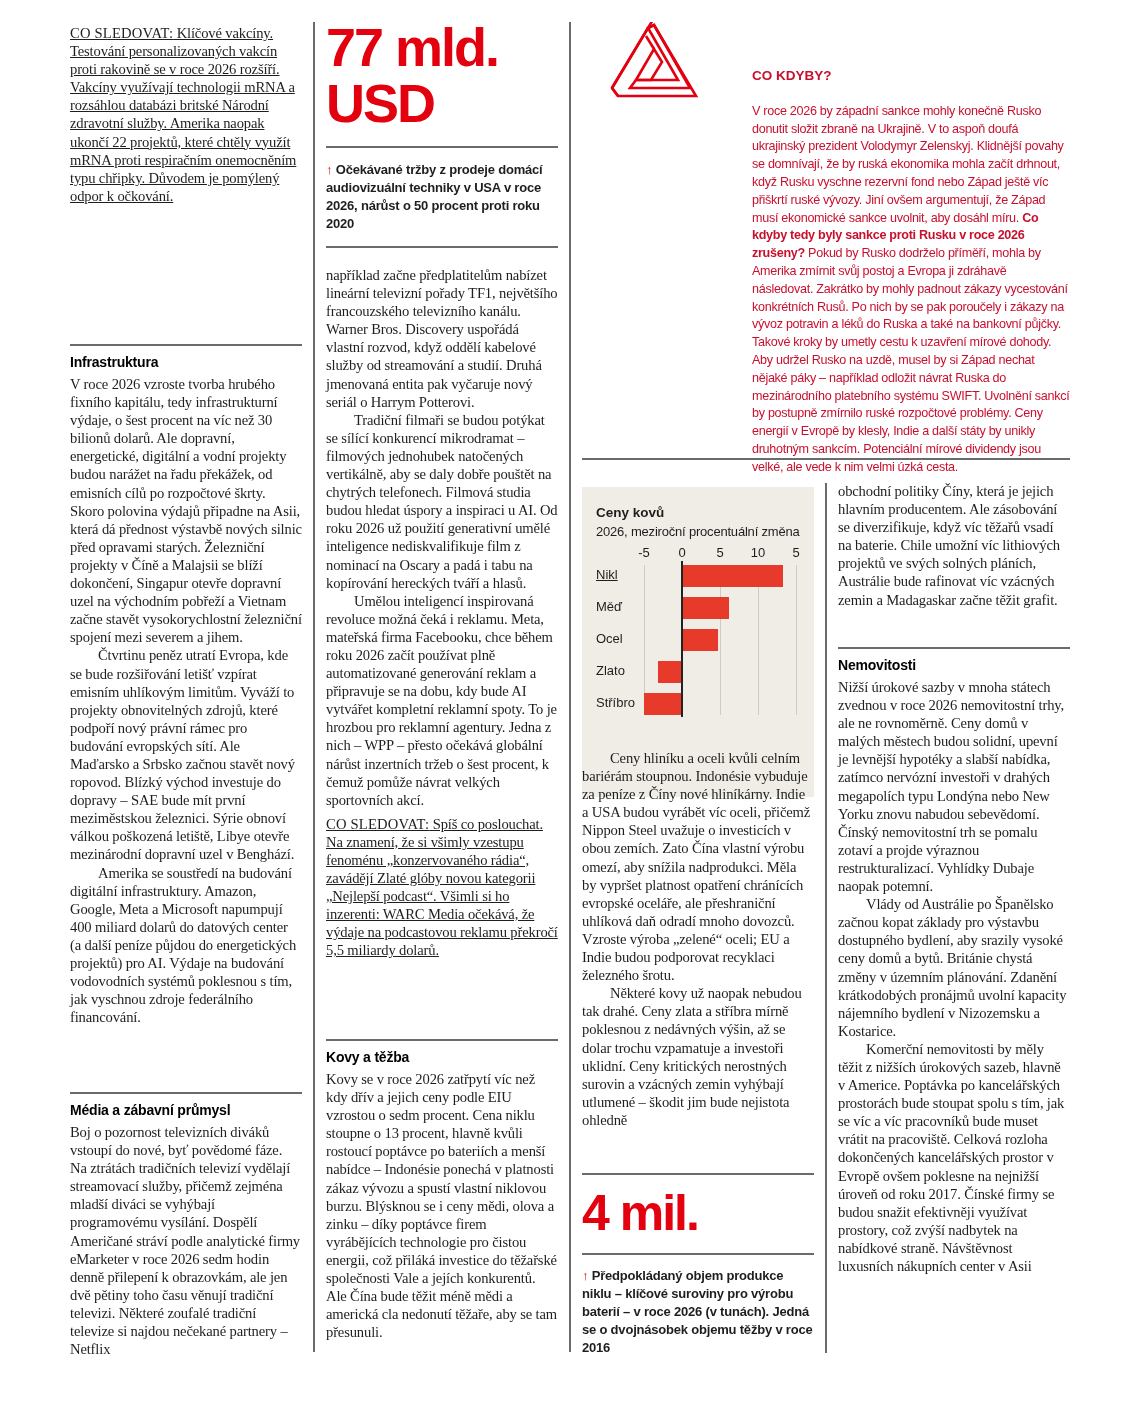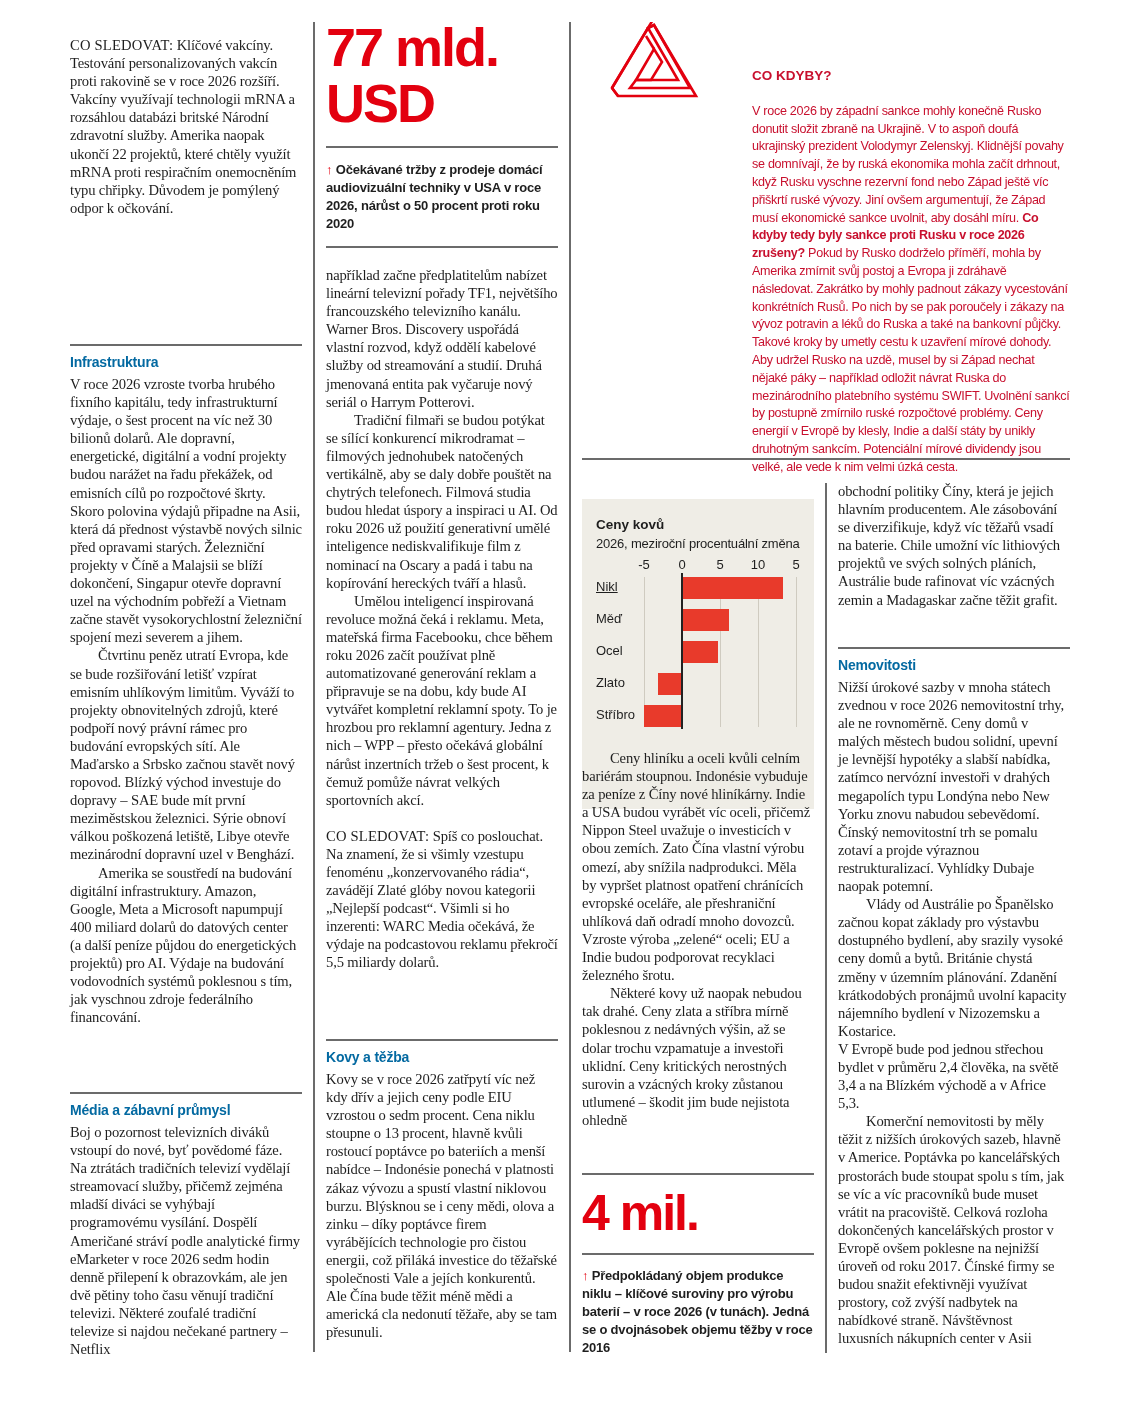--- a/index.html
+++ b/index.html
@@ -4,24 +4,24 @@
 <style>
   html, body { margin:0; padding:0; background:#ffffff; }
   body { width:1140px; height:1415px; position:relative; overflow:hidden;
          font-family:"Liberation Serif","DejaVu Serif",serif; color:#1e1e1e; }
   .col { position:absolute; }
   .vrule { position:absolute; width:2px; background:#6b6b6b; }
   .hrule { position:absolute; height:2px; background:#6b6b6b; }
   .body-text { font-size:14.6px; line-height:18.1px; letter-spacing:-0.15px; }
   .body-text p { margin:0; }
   .body-text p.indent { text-indent:28px; }
-  .body-text p.gap { margin-top:18px; }
+  .body-text p.gap { margin-top:6px;text-decoration:underline; }
   .smallcaps { font-variant:small-caps; letter-spacing:0.2px; }
   .sect-head { font-family:"Liberation Sans","DejaVu Sans",sans-serif; font-weight:bold;
-               color:#0369a1; font-size:14px; line-height:18px; margin:0 0 4px 0; letter-spacing:-0.2px; }
+               color:#000000; font-size:14px; line-height:18px; margin:0 0 4px 0; letter-spacing:-0.2px; }
   .bignum { font-family:"Liberation Sans","DejaVu Sans",sans-serif; font-weight:bold;
             color:#e3000f; letter-spacing:-2px; line-height:1; }
   .caption { font-family:"Liberation Sans","DejaVu Sans",sans-serif; font-weight:bold;
              font-size:13px; line-height:18px; color:#1e1e1e; letter-spacing:-0.2px; }
   .caption .arrow { color:#e3000f; font-weight:bold; }
   .whatif { font-family:"Liberation Sans","DejaVu Sans",sans-serif; color:#c8102e;
             font-size:12.6px; line-height:17.8px; letter-spacing:-0.3px;margin-top:47px; }
   .whatif h3 { margin:0 0 18px 0; font-size:13.5px; font-weight:bold; letter-spacing:0; }
   .whatif p { margin:0; }
   .whatif b { font-weight:bold; }
@@ -99,21 +99,21 @@
   </svg>
 </div>
 
 <div class="col whatif" style="left:752px; top:20px; width:318px;">
   <h3>CO KDYBY?</h3>
   <p><span>V roce 2026 by západní sankce mohly konečně Rusko donutit složit zbraně na Ukrajině. V to aspoň doufá ukrajinský prezident Volodymyr Zelenskyj. Klidnější povahy se domnívají, že by ruská ekonomika mohla začít drhnout, když Rusku vyschne rezervní fond nebo Západ ještě víc přiškrtí ruské vývozy. Jiní ovšem argumentují, že Západ musí ekonomické sankce uvolnit, aby dosáhl míru. </span><b>Co kdyby tedy byly sankce proti Rusku v roce 2026 zrušeny?</b><span> Pokud by Rusko dodrželo příměří, mohla by Amerika zmírnit svůj postoj a Evropa ji zdráhavě následovat. Zakrátko by mohly padnout zákazy vycestování konkrétních Rusů. Po nich by se pak poroučely i zákazy na vývoz potravin a léků do Ruska a také na bankovní půjčky. Takové kroky by umetly cestu k uzavření mírové dohody. Aby udržel Rusko na uzdě, musel by si Západ nechat nějaké páky – například odložit návrat Ruska do mezinárodního platebního systému SWIFT. Uvolnění sankcí by postupně zmírnilo ruské rozpočtové problémy. Ceny energií v Evropě by klesly, Indie a další státy by unikly druhotným sankcím. Potenciální mírové dividendy jsou velké, ale vede k nim velmi úzká cesta.</span></p>
 </div>
 
 <div class="hrule" style="left:582px; top:458px; width:488px;"></div>
 
-<div class="chart-box" style="left:582px; top:499px; width:232px; height:310px;">
+<div class="chart-box" style="left:582px; top:487px; width:232px; height:310px;">
   <div class="chart-title">Ceny kovů</div>
   <div class="chart-sub">2026, meziroční procentuální změna</div>
 
   <div class="tick" style="left:62px;">-5</div>
   <div class="tick" style="left:100px;">0</div>
   <div class="tick" style="left:138px;">5</div>
   <div class="tick" style="left:176px;">10</div>
   <div class="tick" style="left:214px;">5</div>
 
   <div class="gridline" style="left:62px; top:78px; height:150px;"></div>
@@ -131,21 +131,21 @@
   <div class="bar" style="left:100px; top:110px; width:47px;"></div>
   <div class="bar" style="left:100px; top:142px; width:36px;"></div>
   <div class="bar" style="left:76px; top:174px; width:24px;"></div>
   <div class="bar" style="left:62px; top:206px; width:38px;"></div>
 
   <div class="zeroline" style="left:99px; top:74px; height:156px;"></div>
 </div>
 
 <div class="col body-text" style="left:582px; top:749px; width:232px;">
   <p class="indent">Ceny hliníku a oceli kvůli celním bariérám stoupnou. Indonésie vybuduje za peníze z Číny nové hliníkárny. Indie a USA budou vyrábět víc oceli, přičemž Nippon Steel uvažuje o investicích v obou zemích. Zato Čína vlastní výrobu omezí, aby snížila nadprodukci. Měla by vypršet platnost opatření chránících evropské oceláře, ale přeshraniční uhlíková daň odradí mnoho dovozců. Vzroste výroba „zelené“ oceli; EU a Indie budou podporovat recyklaci železného šrotu.</p>
-  <p class="indent">Některé kovy už naopak nebudou tak drahé. Ceny zlata a stříbra mírně poklesnou z nedávných výšin, až se dolar trochu vzpamatuje a investoři uklidní. Ceny kritických nerostných surovin a vzácných kroky zůstanou utlumené – škodit jim bude nejistota ohledně</p>
+  <p class="indent">Některé kovy už naopak nebudou tak drahé. Ceny zlata a stříbra mírně poklesnou z nedávných výšin, až se dolar trochu vzpamatuje a investoři uklidní. Ceny kritických nerostných surovin a vzácných zemin vyhýbají utlumené – škodit jim bude nejistota ohledně</p>
 </div>
 
 <div class="hrule" style="left:582px; top:1173px; width:232px;"></div>
 <div class="col" style="left:582px; top:1188px; width:232px;">
   <div class="bignum" style="font-size:50px;">4 mil.</div>
 </div>
 <div class="hrule" style="left:582px; top:1253px; width:232px;"></div>
 <div class="col caption" style="left:582px; top:1267px; width:232px;">
   <span class="arrow">↑</span>
   <span>Předpokládaný objem produkce niklu – klíčové suroviny pro výrobu baterií – v roce 2026 (v tunách). Jedná se o dvojnásobek objemu těžby v roce 2016</span>
@@ -156,15 +156,14 @@
 <div class="col body-text" style="left:838px; top:482px; width:232px;">
   <p>obchodní politiky Číny, která je jejich hlavním producentem. Ale zásobování se diverzifikuje, když víc těžařů vsadí na baterie. Chile umožní víc lithiových projektů ve svých solných pláních, Austrálie bude rafinovat víc vzácných zemin a Madagaskar začne těžit grafit.</p>
 </div>
 
 <div class="hrule" style="left:838px; top:647px; width:232px;"></div>
 
 <div class="col body-text" style="left:838px; top:656px; width:232px;">
   <h2 class="sect-head">Nemovitosti</h2>
   <p>Nižší úrokové sazby v mnoha státech zvednou v roce 2026 nemovitostní trhy, ale ne rovnoměrně. Ceny domů v malých městech budou solidní, upevní je levnější hypotéky a slabší nabídka, zatímco nervózní investoři v drahých megapolích typu Londýna nebo New Yorku znovu nabudou sebevědomí. Čínský nemovitostní trh se pomalu zotaví a projde výraznou restrukturalizací. Vyhlídky Dubaje naopak potemní.</p>
   <p class="indent">Vlády od Austrálie po Španělsko začnou kopat základy pro výstavbu dostupného bydlení, aby srazily vysoké ceny domů a bytů. Británie chystá změny v územním plánování. Zdanění krátkodobých pronájmů uvolní kapacity nájemního bydlení v Nizozemsku a Kostarice.</p>
-  <p>V Evropě bude pod jednou střechou bydlet v průměru 2,4 člověka, na světě 3,4 a na Blízkém východě a v Africe 5,3.</p>
   <p class="indent">Komerční nemovitosti by měly těžit z nižších úrokových sazeb, hlavně v Americe. Poptávka po kancelářských prostorách bude stoupat spolu s tím, jak se víc a víc pracovníků bude muset vrátit na pracoviště. Celková rozloha dokončených kancelářských prostor v Evropě ovšem poklesne na nejnižší úroveň od roku 2017. Čínské firmy se budou snažit efektivněji využívat prostory, což zvýší nadbytek na nabídkové straně. Návštěvnost luxusních nákupních center v Asii</p>
 </div>
 
 </body></html>

